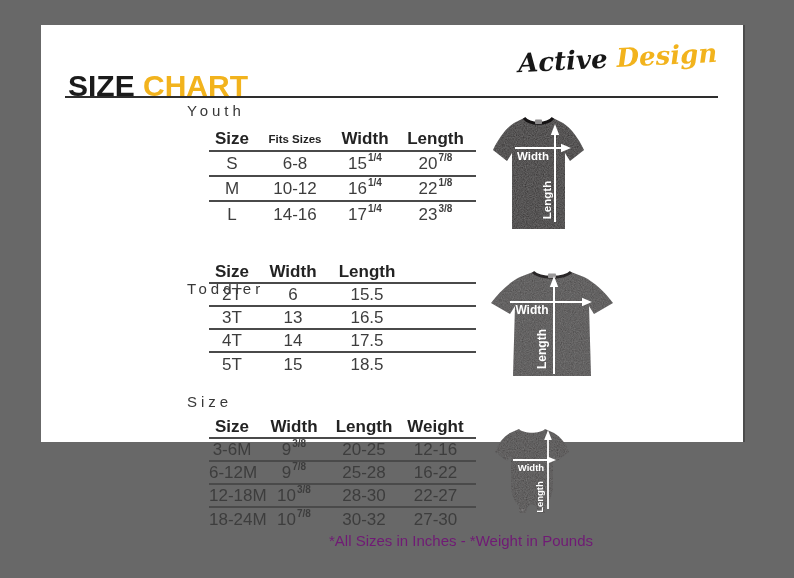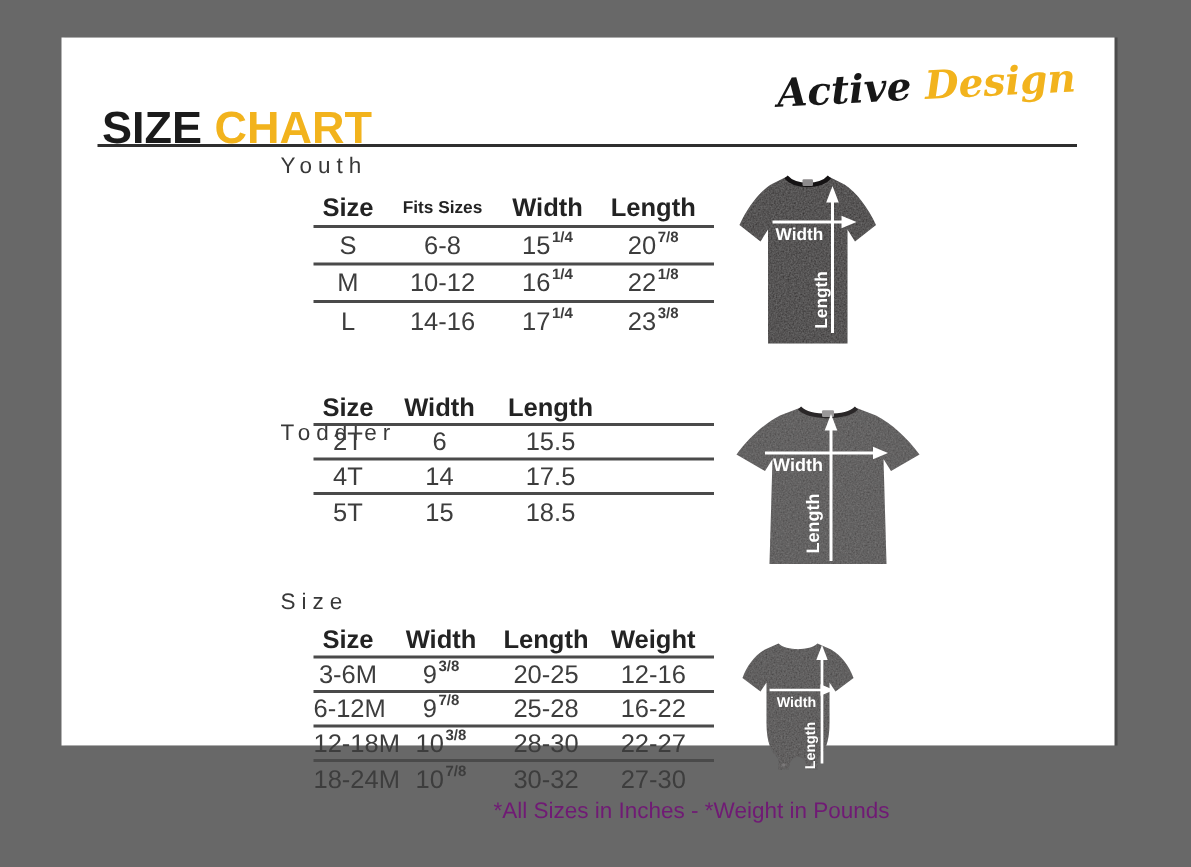--- a/index.html
+++ b/index.html
@@ -2,21 +2,21 @@
 <html><head>
 <meta charset="utf-8">
 <style>
   html,body { margin:0; padding:0; }
   body {
     width:794px; height:578px; position:relative; overflow:hidden;
     background:#686868;
     font-family:"Liberation Sans", sans-serif;
   }
   .card {
-    position:absolute; left:41px; top:25px; width:702px; height:472px;
+    position:absolute; left:41px; top:25px; width:702px; height:417px;
     background:#ffffff;
     box-shadow:2px 0 0 rgba(72,72,72,.85);
   }
   
   .title {
     position:absolute; left:27px; top:24px;
     font-size:30px; font-weight:800; letter-spacing:0; color:#1b1b1b;
     white-space:nowrap;
   }
   .accent { color:#F2B31D; }
@@ -140,20 +140,25 @@
       <span class="cell">Size</span>
       <span class="cell">Width</span>
       <span class="cell">Length</span>
     </div>
     <div class="row">
       <span class="cell">2T</span>
       <span class="cell">6</span>
       <span class="cell">15.5</span>
     </div>
     <div class="row">
+      <span class="cell">3T</span>
+      <span class="cell">13</span>
+      <span class="cell">16.5</span>
+    </div>
+    <div class="row">
       <span class="cell">4T</span>
       <span class="cell">14</span>
       <span class="cell">17.5</span>
     </div>
     <div class="row last">
       <span class="cell">5T</span>
       <span class="cell">15</span>
       <span class="cell">18.5</span>
     </div>
   </div>

